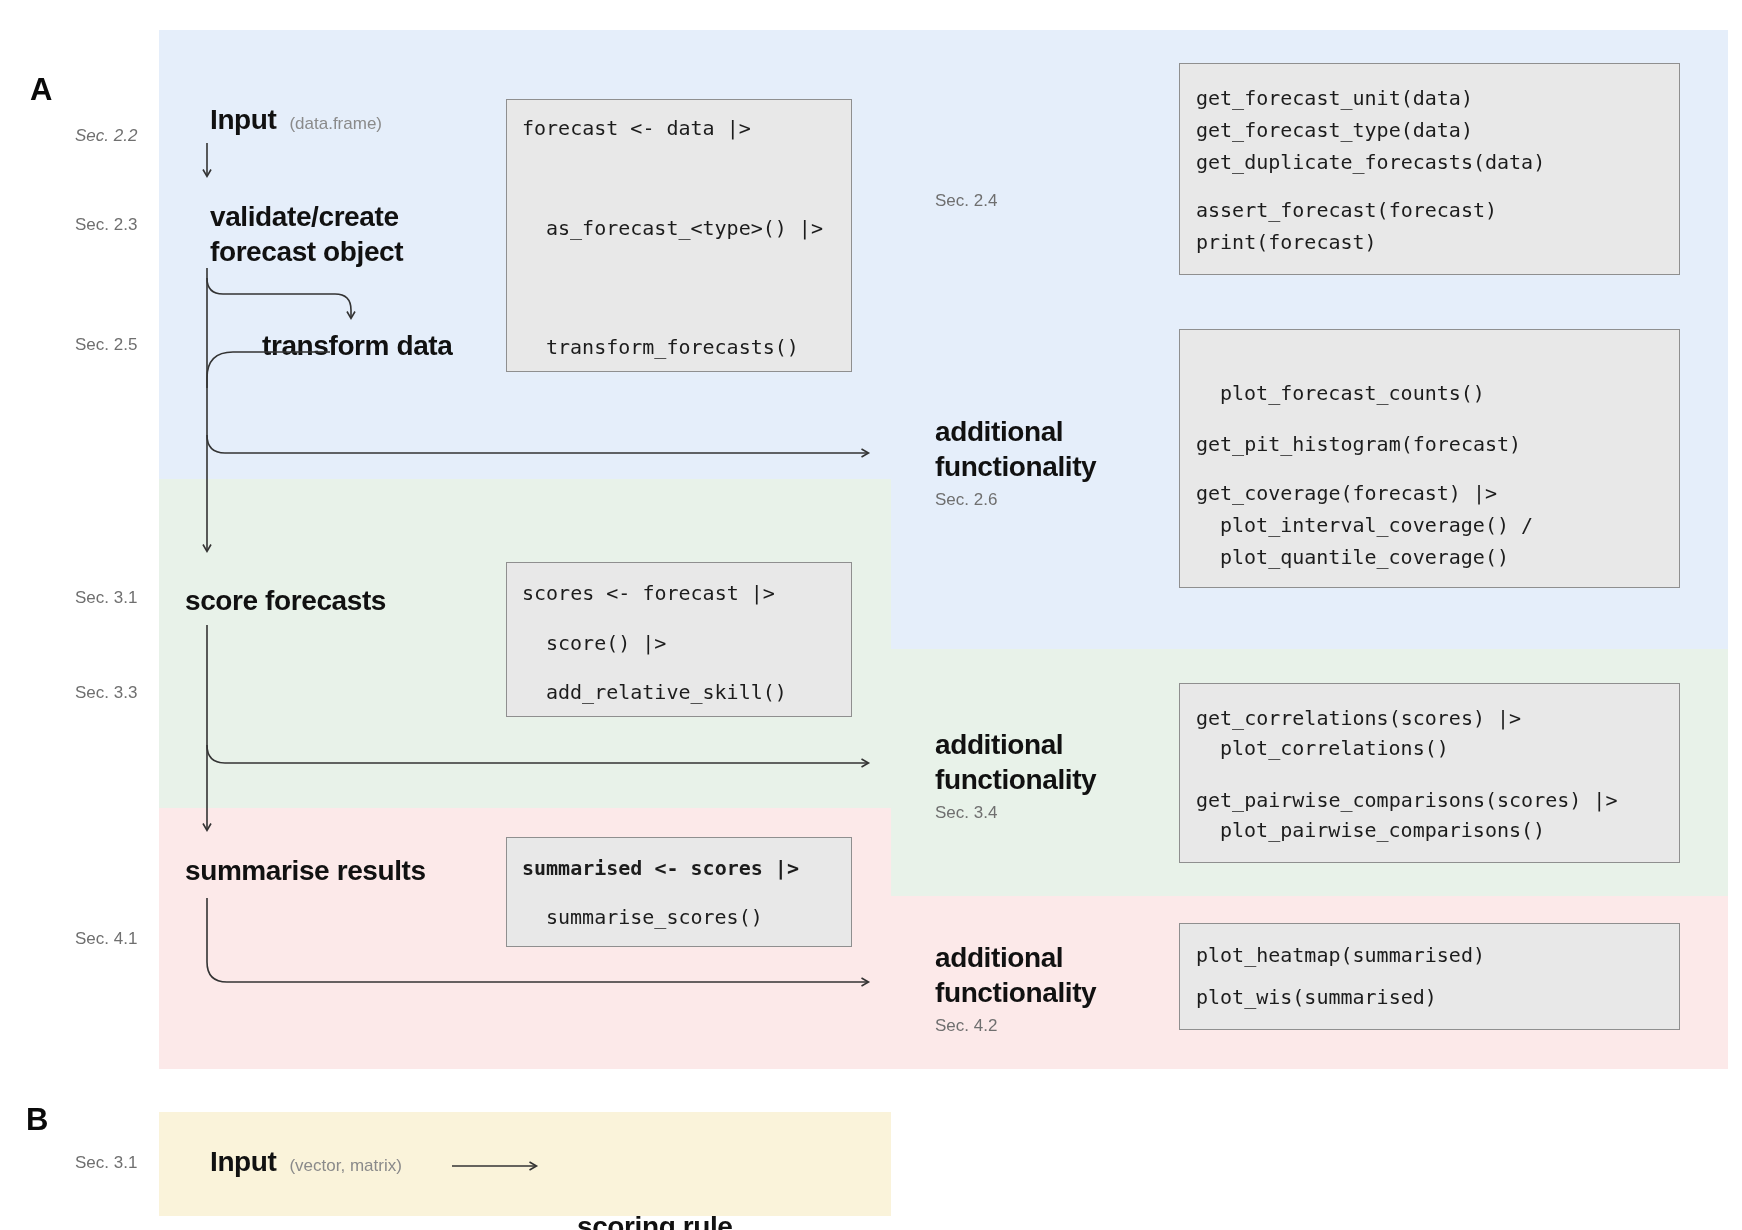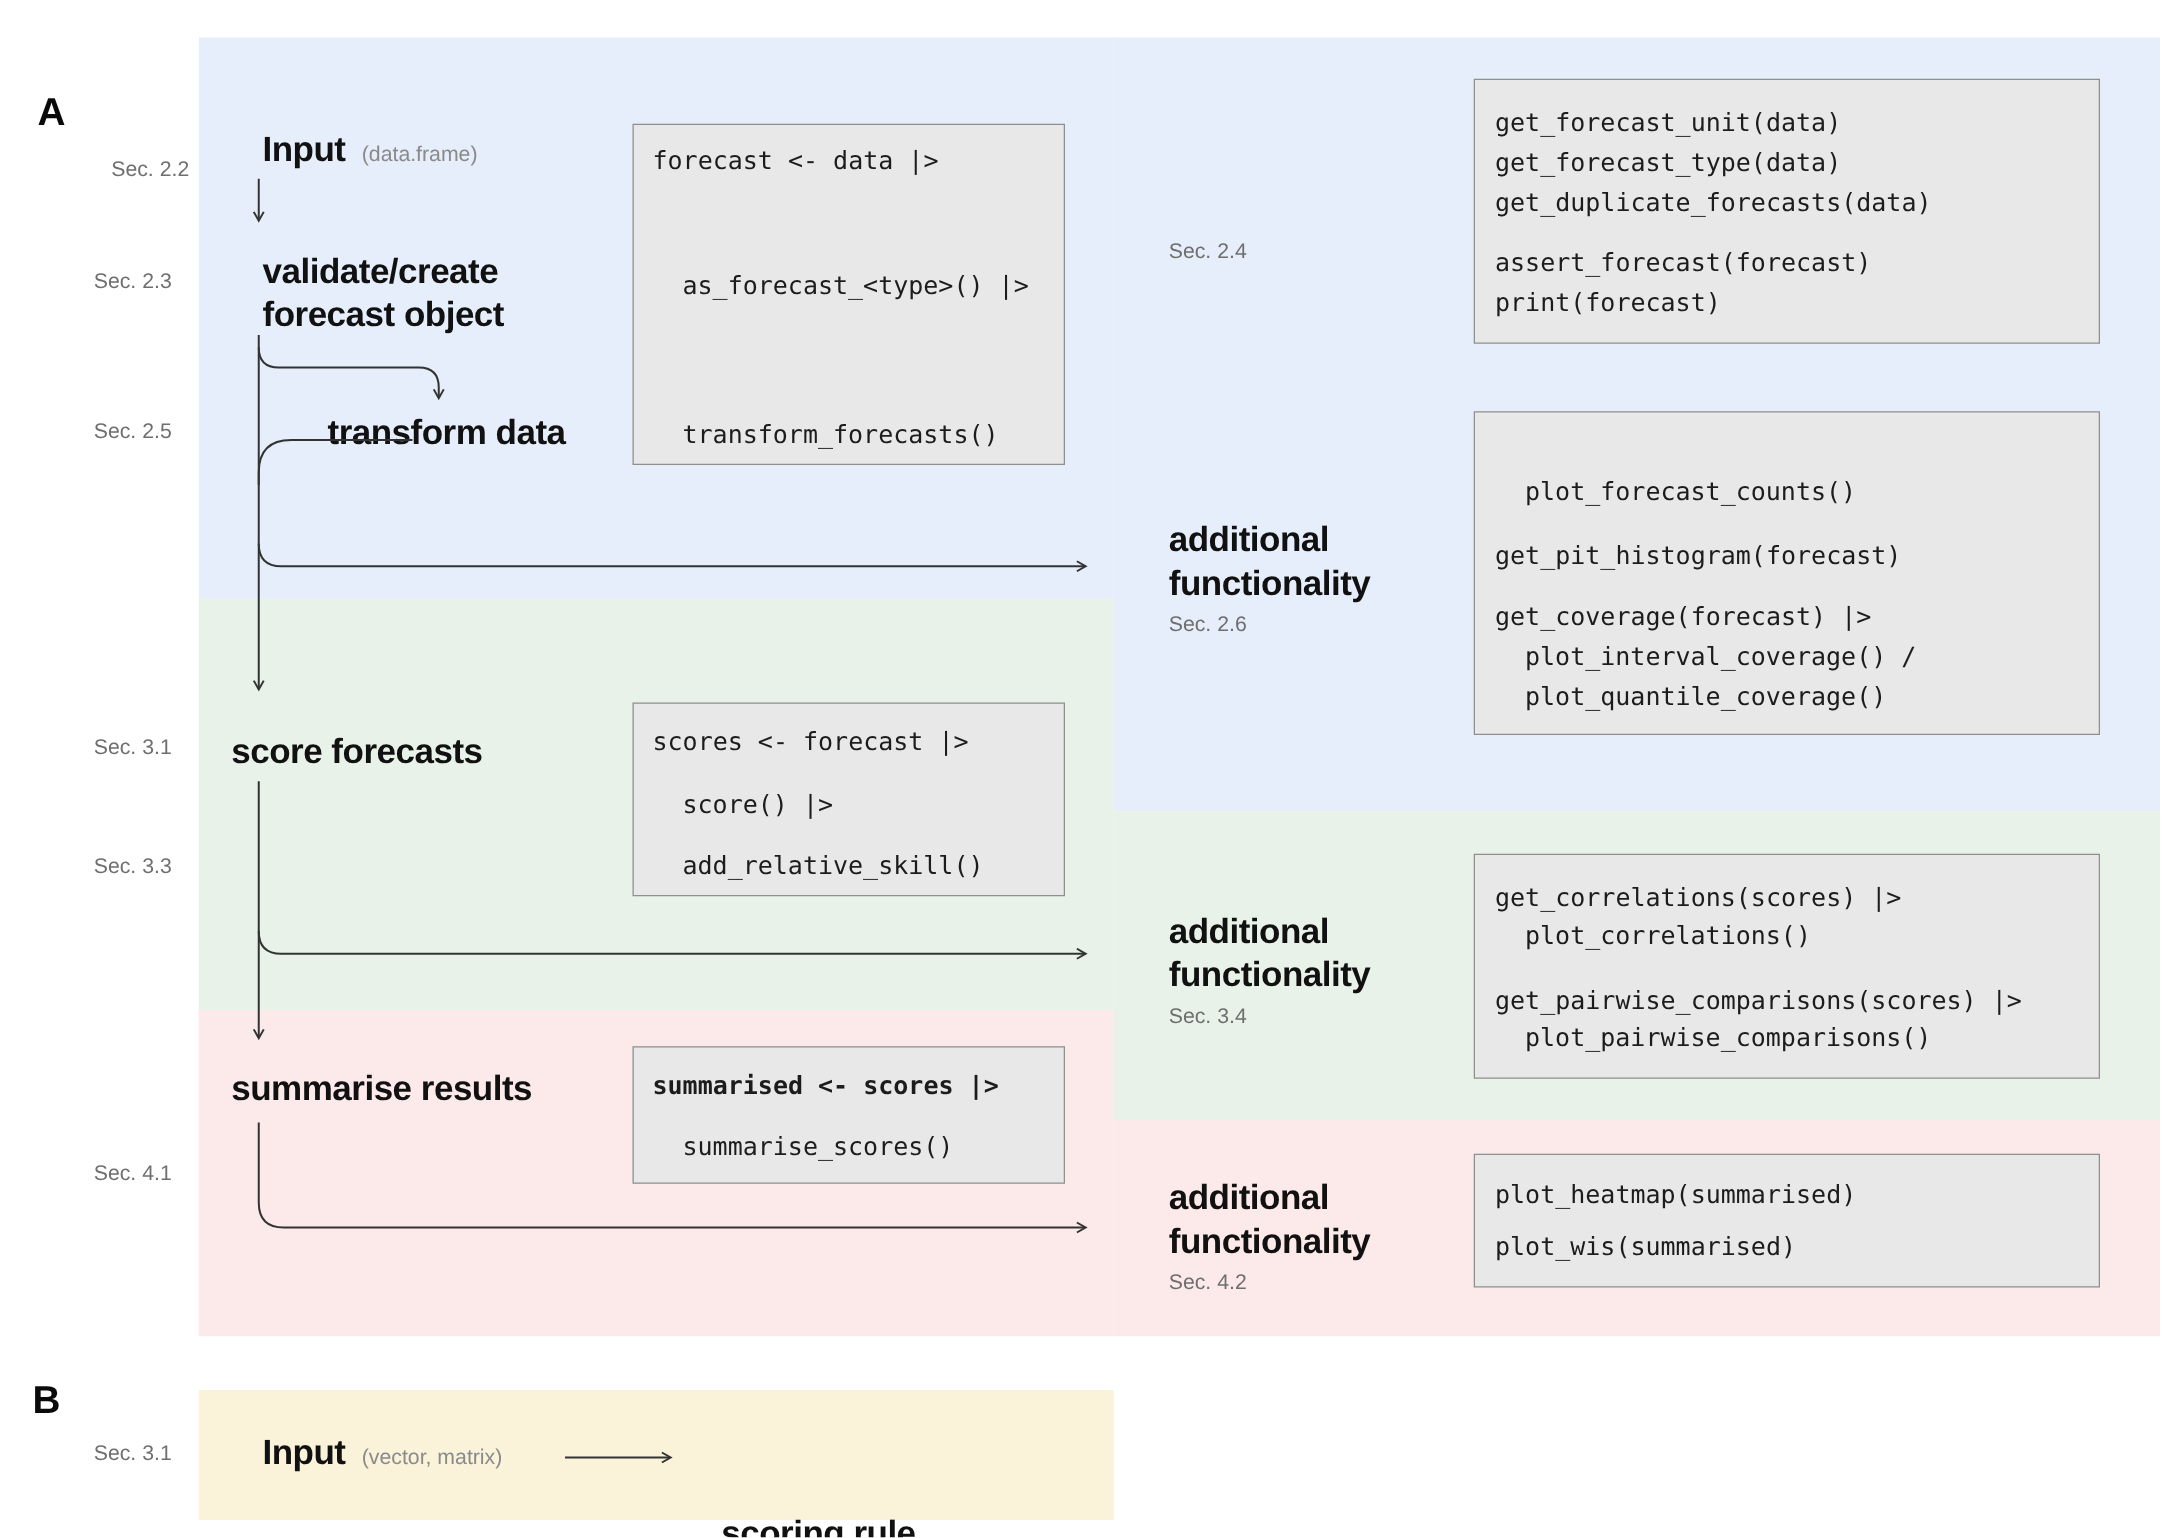--- a/index.html
+++ b/index.html
@@ -44,21 +44,21 @@
   <div class="band band-green" style="left:159px; top:479px; width:732px; height:329px;"></div>
   <div class="band band-pink" style="left:159px; top:808px; width:732px; height:261px;"></div>
   <div class="band band-blue" style="left:891px; top:30px;  width:837px; height:619px;"></div>
   <div class="band band-green" style="left:891px; top:649px; width:837px; height:247px;"></div>
   <div class="band band-pink" style="left:891px; top:896px; width:837px; height:173px;"></div>
   <div class="band band-yellow" style="left:159px; top:1112px; width:732px; height:104px;"></div>
 
   <div class="panel-letter" style="left:30px; top:72px;">A</div>
   <div class="panel-letter" style="left:26px; top:1102px;">B</div>
 
-  <div class="seclabel" style="left:89px; top:125px;">Sec. 2.2</div>
+  <div class="seclabel" style="left:75px; top:125px;font-style:italic;">Sec. 2.2</div>
   <div class="seclabel" style="left:75px; top:214px;">Sec. 2.3</div>
   <div class="seclabel" style="left:75px; top:334px;">Sec. 2.5</div>
   <div class="seclabel" style="left:75px; top:587px;">Sec. 3.1</div>
   <div class="seclabel" style="left:75px; top:682px;">Sec. 3.3</div>
   <div class="seclabel" style="left:75px; top:928px;">Sec. 4.1</div>
   <div class="seclabel" style="left:75px; top:1152px;">Sec. 3.1</div>
 
   <div class="flow-row" style="left:210px; top:104px;">
     <span class="big">Input</span>
     <span class="annotation">(data.frame)</span>

